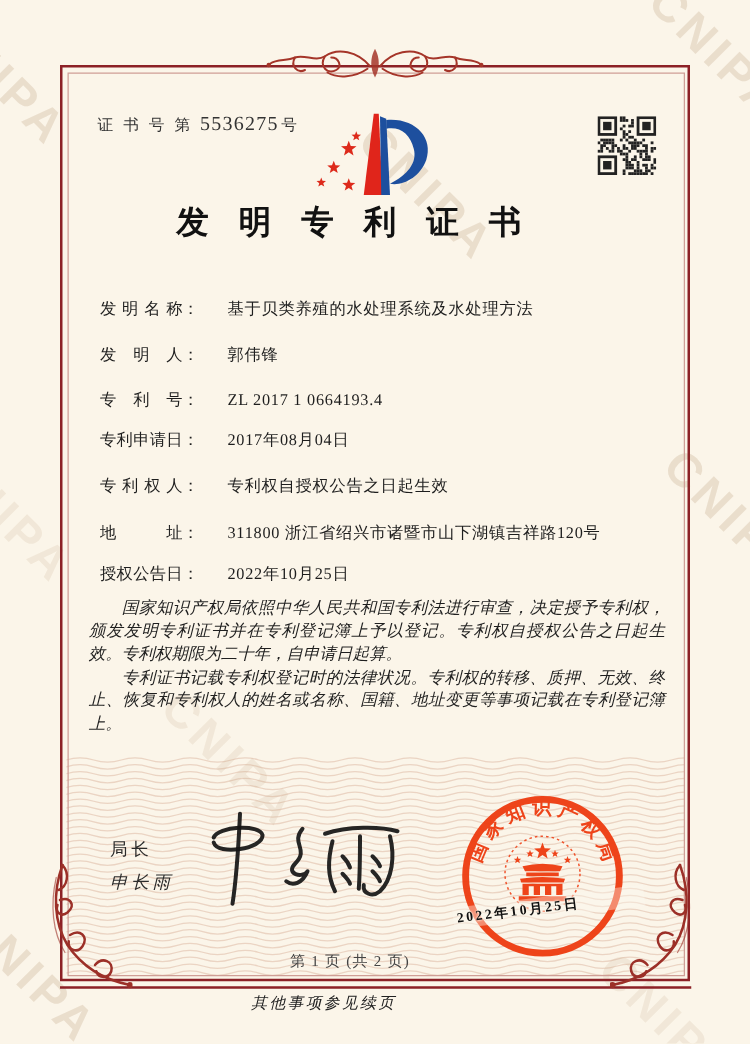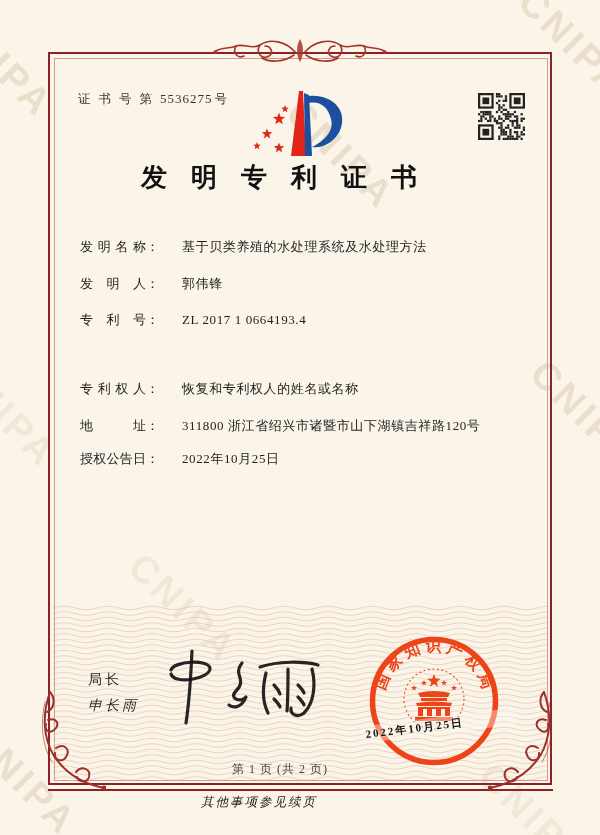--- a/index.html
+++ b/index.html
@@ -14,21 +14,21 @@
   
   .frame-outer{position:absolute;left:48px;top:52px;width:500px;height:729px;
       border:2.5px solid #8c2126;z-index:2;}
   .frame-inner{position:absolute;left:54px;top:58px;width:492px;height:721px;
       border:1px solid #cf9e96;z-index:2;}
   .frame-bottom-extra{position:absolute;left:48px;top:789px;width:505px;height:2px;
       background:#8c2126;z-index:2;}
   
   .certno{position:absolute;left:78px;top:91px;z-index:3;font-size:12.5px;color:#333;}
   .certno .pre{letter-spacing:8px;}
-  .certno .num{font-size:13px;letter-spacing:1px;}
+  .certno .num{font-size:16px;letter-spacing:1px;}
   .certno .suf{margin-left:2px;}
   .title{position:absolute;left:141px;top:160px;z-index:3;font-size:26px;font-weight:bold;
       letter-spacing:24px;color:#111;white-space:nowrap;}
   
   .row{position:absolute;left:80px;width:450px;z-index:3;font-size:13px;color:#1e1e1e;white-space:nowrap;}
   .flabel{display:inline-block;width:66px;text-align:justify;text-align-last:justify;vertical-align:bottom;}
   .fval{margin-left:23px;letter-spacing:0.6px;}
   .row .group2{position:absolute;left:227px;top:0;}
   
   .bodytext{position:absolute;left:71px;top:477px;width:461px;z-index:3;
@@ -301,30 +301,37 @@
 
   <div class="row" style="top:238px;">
     <span class="flabel">发明名称</span><span>：</span><span class="fval">基于贝类养殖的水处理系统及水处理方法</span>
   </div>
   <div class="row" style="top:275px;">
     <span class="flabel">发明人</span><span>：</span><span class="fval">郭伟锋</span>
   </div>
   <div class="row" style="top:311px;">
     <span class="flabel">专利号</span><span>：</span><span class="fval">ZL 2017 1 0664193.4</span>
   </div>
+  <div class="row" style="top:343px;">
+    <span class="flabel">专利申请日</span><span>：</span><span class="fval">2017年08月04日</span>
+  </div>
   <div class="row" style="top:380px;">
-    <span class="flabel">专利权人</span><span>：</span><span class="fval">恢复和专利权人的姓名或名称</span>
+    <span class="flabel">专利权人</span><span>：</span><span class="fval">专利权自授权公告之日起生效</span>
   </div>
   <div class="row" style="top:417px;">
     <span class="flabel">地址</span><span>：</span><span class="fval">311800 浙江省绍兴市诸暨市山下湖镇吉祥路120号</span>
   </div>
   <div class="row" style="top:450px;">
     <span class="flabel">授权公告日</span><span>：</span><span class="fval">2022年10月25日</span>
   </div>
 
+  <div class="bodytext">
+    <p>国家知识产权局依照中华人民共和国专利法进行审查，决定授予专利权，颁发发明专利证书并在专利登记簿上予以登记。专利权自授权公告之日起生效。专利权期限为二十年，自申请日起算。</p>
+    <p>专利证书记载专利权登记时的法律状况。专利权的转移、质押、无效、终止、恢复和专利权人的姓名或名称、国籍、地址变更等事项记载在专利登记簿上。</p>
+  </div>
 
   <div class="sigtitle">局长</div>
   <div class="signame">申长雨</div>
 
   <svg id="sig" width="170" height="88" viewBox="0 0 170 88">
     <path d="M34,6 C33,26 32,52 28,78"></path>
     <path d="M13,25 C16,16 50,14 52,23 C53,34 16,40 13,29"></path>
     <path d="M84,18 C74,30 90,34 78,46 C70,54 84,58 88,52 C84,62 76,64 71,60"></path>
     <path d="M102,22 C120,16 146,16 160,20"></path>
     <path d="M108,28 C104,44 104,56 110,68"></path>

